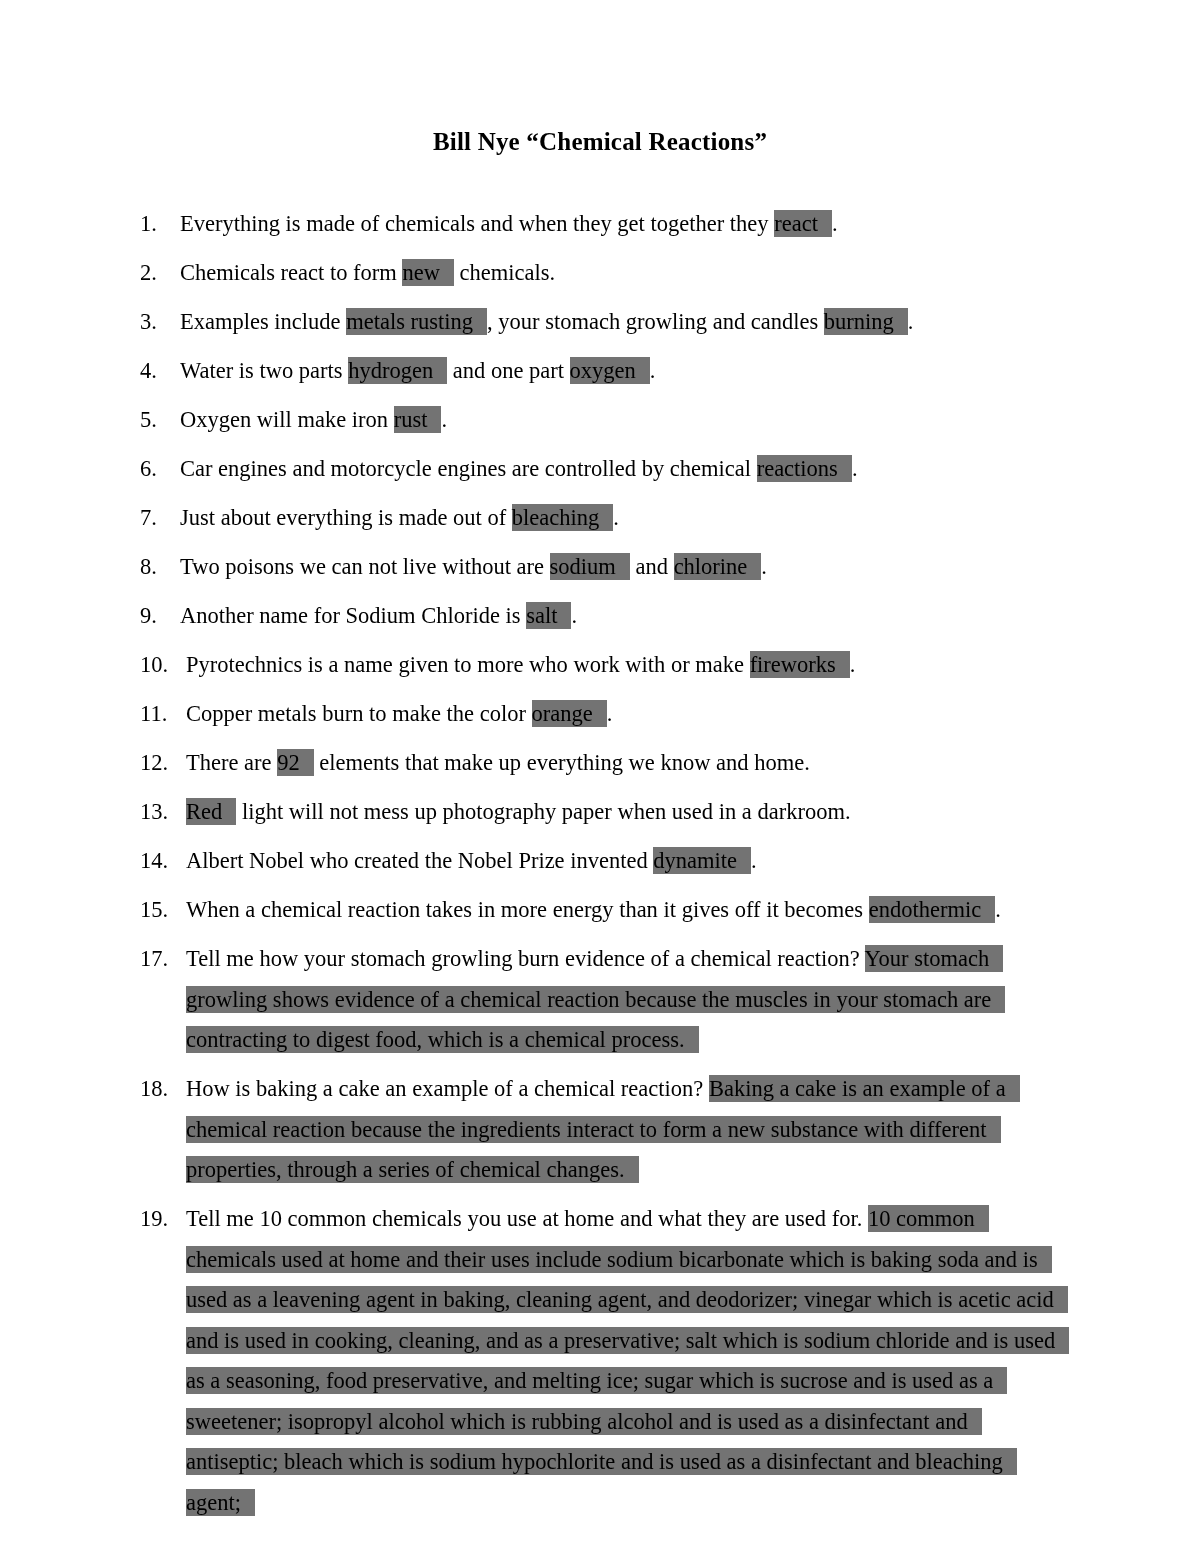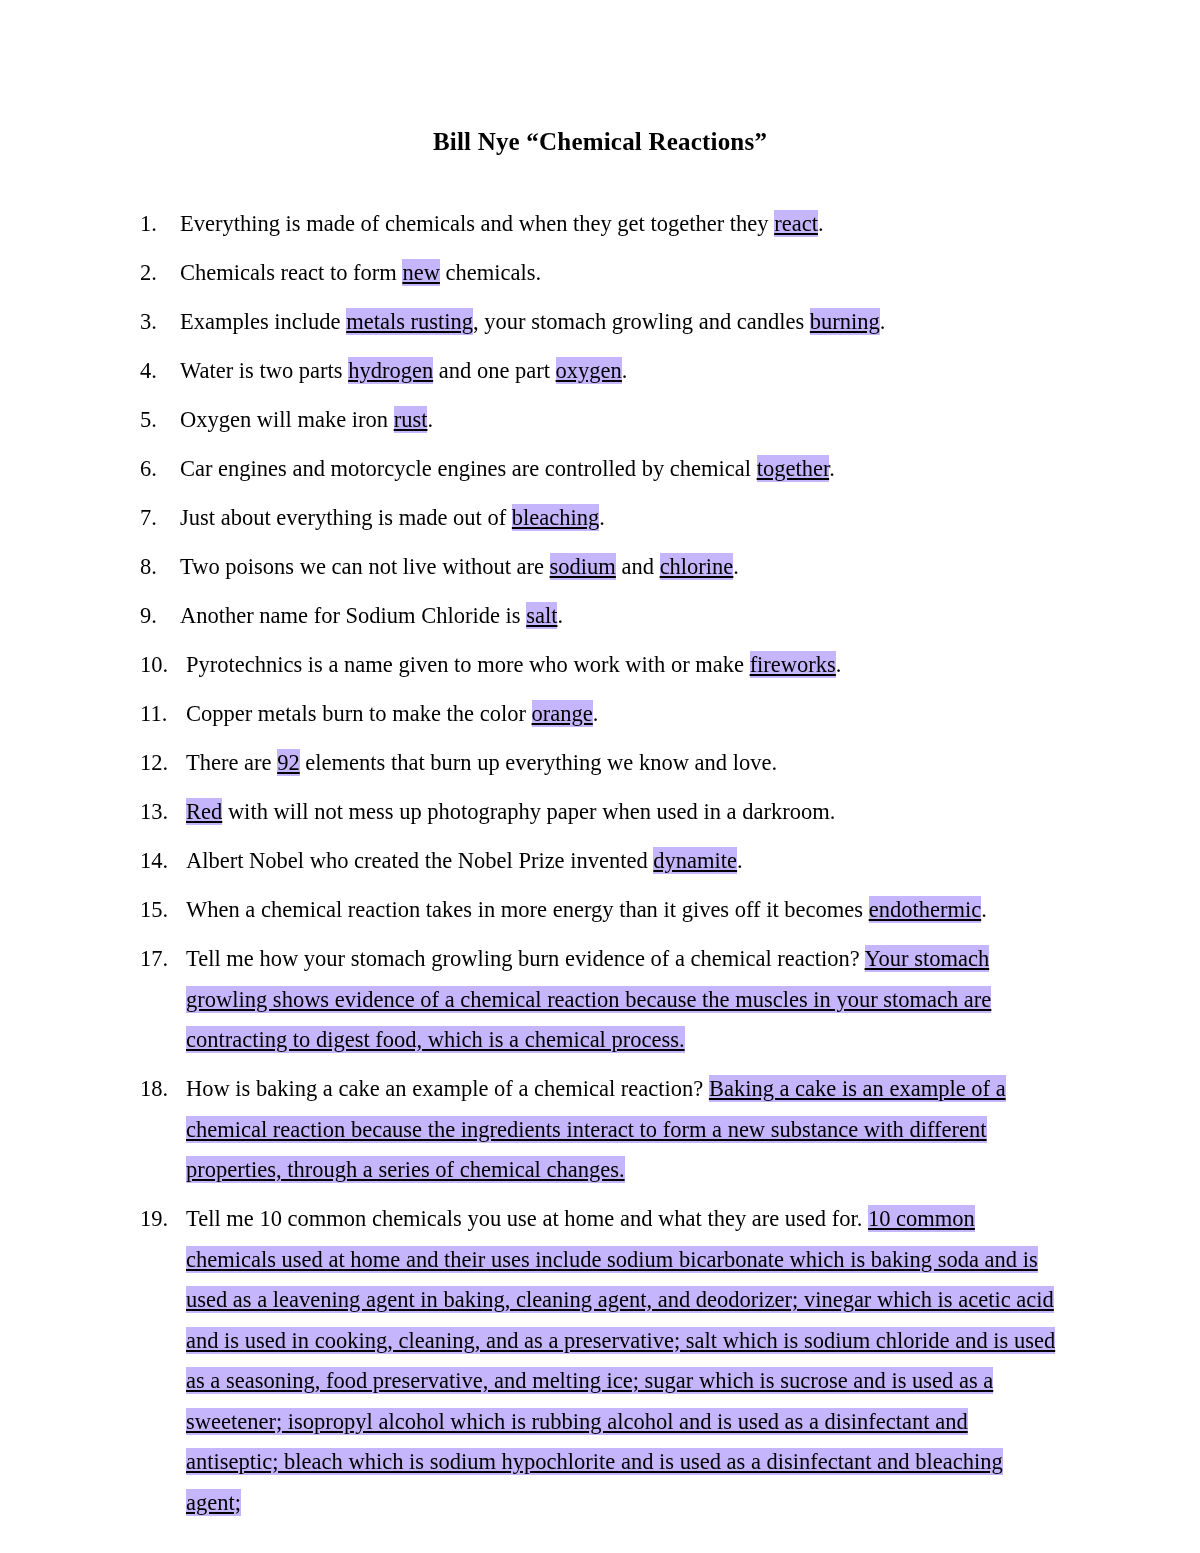--- a/index.html
+++ b/index.html
@@ -43,48 +43,47 @@
     text-align: left;
   }
   .item .num {
     position: absolute;
     left: 0;
     top: 0;
     width: 38px;
     text-align: left;
   }
   .hl {
-    background: #c4b5fd;
+    background: #737373;
     box-decoration-break: clone;
     -webkit-box-decoration-break: clone;
-    padding: 1px 0 1px 0;
-    text-decoration: underline;
+    padding: 1px 14px 1px 0;
   }
   .item.wide {
     padding-left: 46px;
   }
 </style>
 </head>
 <body>
 
 <div class="page">
   <h1 class="doc-title">Bill Nye “Chemical Reactions”</h1>
   <ul class="item-list">
       <li class="item"><span class="num">1.</span><span>Everything is made of chemicals and when they get together they </span><span class="hl">react</span><span>.</span></li>
       <li class="item"><span class="num">2.</span><span>Chemicals react to form </span><span class="hl">new</span><span> chemicals.</span></li>
       <li class="item"><span class="num">3.</span><span>Examples include </span><span class="hl">metals rusting</span><span>, your stomach growling and candles </span><span class="hl">burning</span><span>.</span></li>
       <li class="item"><span class="num">4.</span><span>Water is two parts </span><span class="hl">hydrogen</span><span> and one part </span><span class="hl">oxygen</span><span>.</span></li>
       <li class="item"><span class="num">5.</span><span>Oxygen will make iron </span><span class="hl">rust</span><span>.</span></li>
-      <li class="item"><span class="num">6.</span><span>Car engines and motorcycle engines are controlled by chemical </span><span class="hl">together</span><span>.</span></li>
+      <li class="item"><span class="num">6.</span><span>Car engines and motorcycle engines are controlled by chemical </span><span class="hl">reactions</span><span>.</span></li>
       <li class="item"><span class="num">7.</span><span>Just about everything is made out of </span><span class="hl">bleaching</span><span>.</span></li>
       <li class="item"><span class="num">8.</span><span>Two poisons we can not live without are </span><span class="hl">sodium</span><span> and </span><span class="hl">chlorine</span><span>.</span></li>
       <li class="item"><span class="num">9.</span><span>Another name for Sodium Chloride is </span><span class="hl">salt</span><span>.</span></li>
       <li class="item wide"><span class="num">10.</span><span>Pyrotechnics is a name given to more who work with or make </span><span class="hl">fireworks</span><span>.</span></li>
       <li class="item wide"><span class="num">11.</span><span>Copper metals burn to make the color </span><span class="hl">orange</span><span>.</span></li>
-      <li class="item wide"><span class="num">12.</span><span>There are </span><span class="hl">92</span><span> elements that burn up everything we know and love.</span></li>
-      <li class="item wide"><span class="num">13.</span><span class="hl">Red</span><span> with will not mess up photography paper when used in a darkroom.</span></li>
+      <li class="item wide"><span class="num">12.</span><span>There are </span><span class="hl">92</span><span> elements that make up everything we know and home.</span></li>
+      <li class="item wide"><span class="num">13.</span><span class="hl">Red</span><span> light will not mess up photography paper when used in a darkroom.</span></li>
       <li class="item wide"><span class="num">14.</span><span>Albert Nobel who created the Nobel Prize invented </span><span class="hl">dynamite</span><span>.</span></li>
       <li class="item wide"><span class="num">15.</span><span>When a chemical reaction takes in more energy than it gives off it becomes </span><span class="hl">endothermic</span><span>.</span></li>
       <li class="item wide"><span class="num">17.</span><span>Tell me how your stomach growling burn evidence of a chemical reaction? </span><span class="hl">Your stomach growling shows evidence of a chemical reaction because the muscles in your stomach are contracting to digest food, which is a chemical process.</span></li>
       <li class="item wide"><span class="num">18.</span><span>How is baking a cake an example of a chemical reaction? </span><span class="hl">Baking a cake is an example of a chemical reaction because the ingredients interact to form a new substance with different properties, through a series of chemical changes.</span></li>
       <li class="item wide"><span class="num">19.</span><span>Tell me 10 common chemicals you use at home and what they are used for. </span><span class="hl">10 common chemicals used at home and their uses include sodium bicarbonate which is baking soda and is used as a leavening agent in baking, cleaning agent, and deodorizer; vinegar which is acetic acid and is used in cooking, cleaning, and as a preservative; salt which is sodium chloride and is used as a seasoning, food preservative, and melting ice; sugar which is sucrose and is used as a sweetener; isopropyl alcohol which is rubbing alcohol and is used as a disinfectant and antiseptic; bleach which is sodium hypochlorite and is used as a disinfectant and bleaching agent;</span></li>
     </ul>
 </div>
 
 </body></html>

